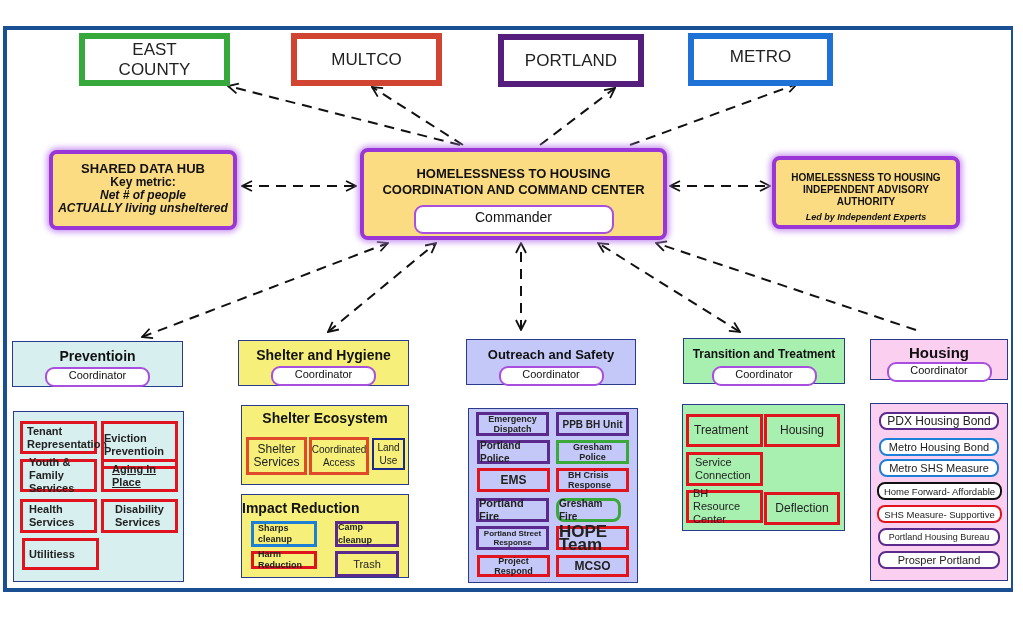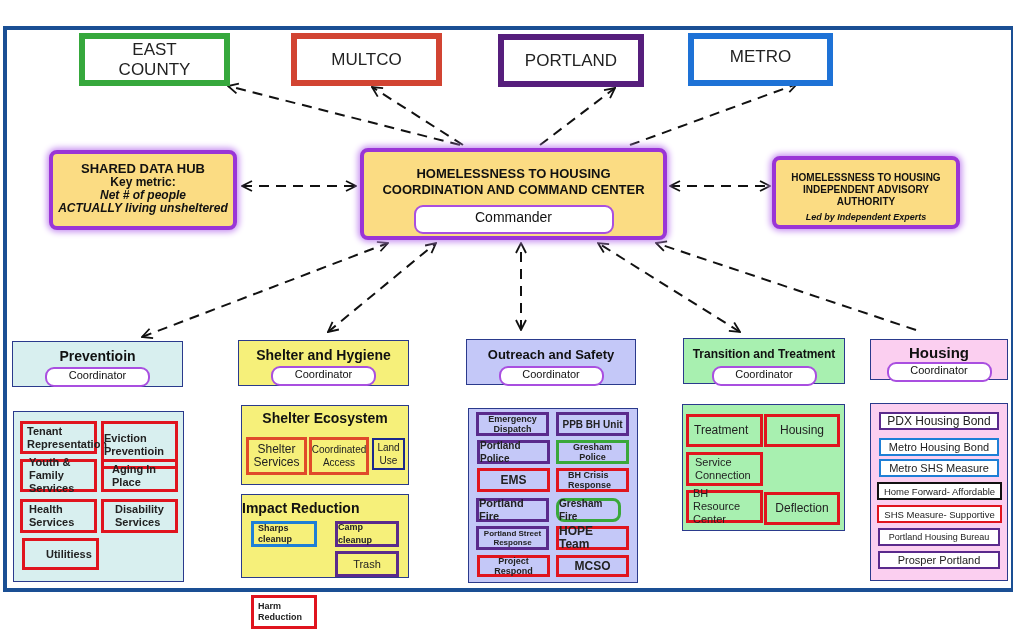--- a/index.html
+++ b/index.html
@@ -11,21 +11,21 @@
   .pill { background:#fff; border:2px solid #a94fe0; border-radius:9px; text-align:center; }
   .dept { border:1.5px solid #2a3a8c; text-align:center; font-weight:bold; }
   .group { border:1.5px solid #2a3a8c; }
   .cell { position:absolute; box-sizing:border-box; border:3px solid #e0141e; display:flex; align-items:center; font-size:11px; font-weight:bold; line-height:13px; color:#222; }
   .c-red { border-color:#e0141e; }
   .c-pur { border-color:#5a2a8c; }
   .c-grn { border-color:#3aa83a; }
   .c-blu { border-color:#1e7fd6; }
   .c-nav { border-color:#1c2a8c; }
   .c-org { border-color:#e04a2a; }
-  .hpill { position:absolute; left:8px; width:120px; height:18px; box-sizing:border-box; background:#fff; border:2px solid; border-radius:0; font-size:11px; display:flex; align-items:center; justify-content:center; white-space:nowrap; color:#222; }
+  .hpill { position:absolute; left:8px; width:120px; height:18px; box-sizing:border-box; background:#fff; border:2px solid; border-radius:8px; font-size:11px; display:flex; align-items:center; justify-content:center; white-space:nowrap; color:#222; }
   svg.arrows { position:absolute; left:0; top:0; }
 </style>
 </head>
 <body>
 
 <div class="frame"></div>
 
 <svg class="arrows" width="1023" height="631">
   <defs>
     <marker id="ah" viewBox="0 0 12 12" refX="11" refY="6" markerWidth="12" markerHeight="12" markerUnits="userSpaceOnUse" orient="auto-start-reverse">
@@ -106,29 +106,29 @@
   <div class="cell" style="left:6px;top:9px;width:77px;height:33px;padding-left:4px;">
       <span>Tenant Representation</span>
     </div>
   <div class="cell" style="left:87px;top:9px;width:77px;height:48px;">
       <span>Eviction Preventioin</span>
     </div>
   <div class="cell" style="left:6px;top:47px;width:77px;height:33px;padding-left:6px;">
       <span>Youth &amp; Family Services</span>
     </div>
   <div class="cell" style="left:87px;top:47px;width:77px;height:33px;padding-left:8px;">
-      <span style="display:block;width:48px;">Aging In Place</span>
+      <span style="display:block;width:48px;text-decoration:underline;">Aging In Place</span>
     </div>
   <div class="cell" style="left:6px;top:87px;width:77px;height:34px;padding-left:6px;">
       <span style="display:block;width:48px;">Health Services</span>
     </div>
   <div class="cell" style="left:87px;top:87px;width:77px;height:34px;padding-left:11px;">
       <span style="display:block;width:55px;">Disability Services</span>
     </div>
-  <div class="cell" style="left:8px;top:126px;width:77px;height:32px;padding-left:21px;">
+  <div class="cell" style="left:8px;top:126px;width:77px;height:32px;padding-left:4px;">
       <span>Utilitiess</span>
     </div>
 </div>
 
 <div class="abs group" style="left:241px;top:405px;width:168px;height:80px;background:#f6f07a;">
   <div style="text-align:center;font-weight:bold;font-size:14px;margin-top:4px;">Shelter Ecosystem</div>
   <div class="cell c-org" style="left:4px;top:31px;width:61px;height:38px;justify-content:center;text-align:center;font-weight:normal;font-size:12px;">
       <span>Shelter Services</span>
     </div>
   <div class="cell c-org" style="left:67px;top:31px;width:60px;height:38px;justify-content:center;text-align:center;font-weight:normal;font-size:10px;">
@@ -140,21 +140,21 @@
 </div>
 
 <div class="abs group" style="left:241px;top:494px;width:168px;height:84px;background:#f6f07a;">
   <div style="font-weight:bold;font-size:14px;margin-top:5px;">Impact Reduction</div>
   <div class="cell c-blu" style="left:9px;top:26px;width:66px;height:26px;padding-left:4px;font-size:9px;line-height:11px;">
       <span style="display:block;width:40px;">Sharps cleanup</span>
     </div>
   <div class="cell c-pur" style="left:93px;top:26px;width:64px;height:26px;justify-content:center;font-size:9px;">
       <span>Camp cleanup</span>
     </div>
-  <div class="cell c-red" style="left:9px;top:56px;width:66px;height:34px;padding-left:4px;font-size:9px;line-height:11px;margin-top:44px;">
+  <div class="cell c-red" style="left:9px;top:56px;width:66px;height:18px;padding-left:4px;font-size:9px;line-height:11px;">
       <span>Harm Reduction</span>
     </div>
   <div class="cell c-pur" style="left:93px;top:56px;width:64px;height:26px;justify-content:center;font-weight:normal;font-size:11px;">
       <span>Trash</span>
     </div>
 </div>
 
 <div class="abs group" style="left:468px;top:408px;width:170px;height:175px;background:#c4c8f8;">
   <div class="cell c-pur" style="left:7px;top:3px;width:73px;height:24px;justify-content:center;text-align:center;font-size:9px;line-height:10px;align-items:center;">
       <span style="display:block;width:50px;">Emergency Dispatch</span>
@@ -176,21 +176,21 @@
     </div>
   <div class="cell c-pur" style="left:7px;top:89px;width:73px;height:24px;justify-content:center;font-size:11px;">
       <span>Portland Fire</span>
     </div>
   <div class="cell c-grn" style="left:87px;top:89px;width:65px;height:24px;justify-content:center;font-size:10px;border-radius:8px;">
       <span>Gresham Fire</span>
     </div>
   <div class="cell c-pur" style="left:7px;top:117px;width:73px;height:24px;justify-content:center;text-align:center;font-size:8px;line-height:9px;">
       <span style="display:block;width:62px;">Portland Street Response</span>
     </div>
-  <div class="cell c-red" style="left:87px;top:117px;width:73px;height:24px;justify-content:center;font-size:12px;">
+  <div class="cell c-red" style="left:87px;top:117px;width:73px;height:24px;justify-content:center;font-size:17px;">
       <span>HOPE Team</span>
     </div>
   <div class="cell c-red" style="left:8px;top:146px;width:73px;height:22px;justify-content:center;text-align:center;font-size:9px;line-height:10px;">
       <span style="display:block;width:40px;">Project Respond</span>
     </div>
   <div class="cell c-red" style="left:87px;top:146px;width:73px;height:22px;justify-content:center;font-size:12px;">
       <span>MCSO</span>
     </div>
 </div>
 

